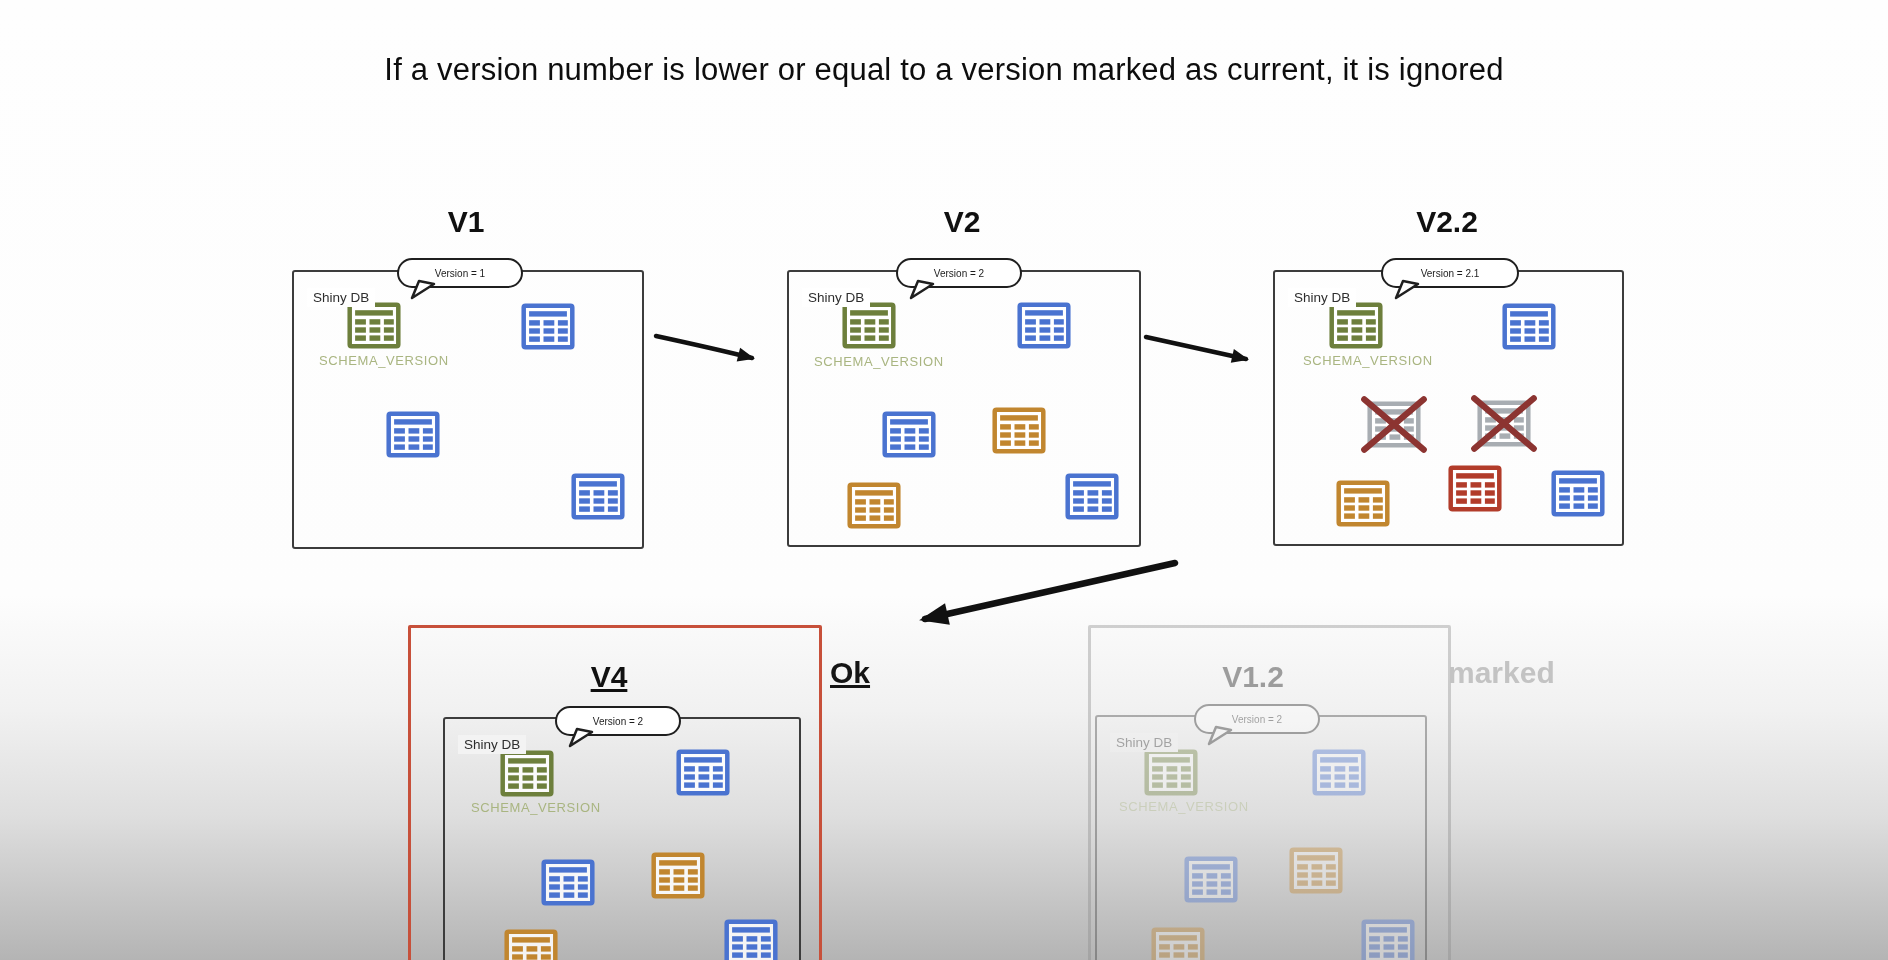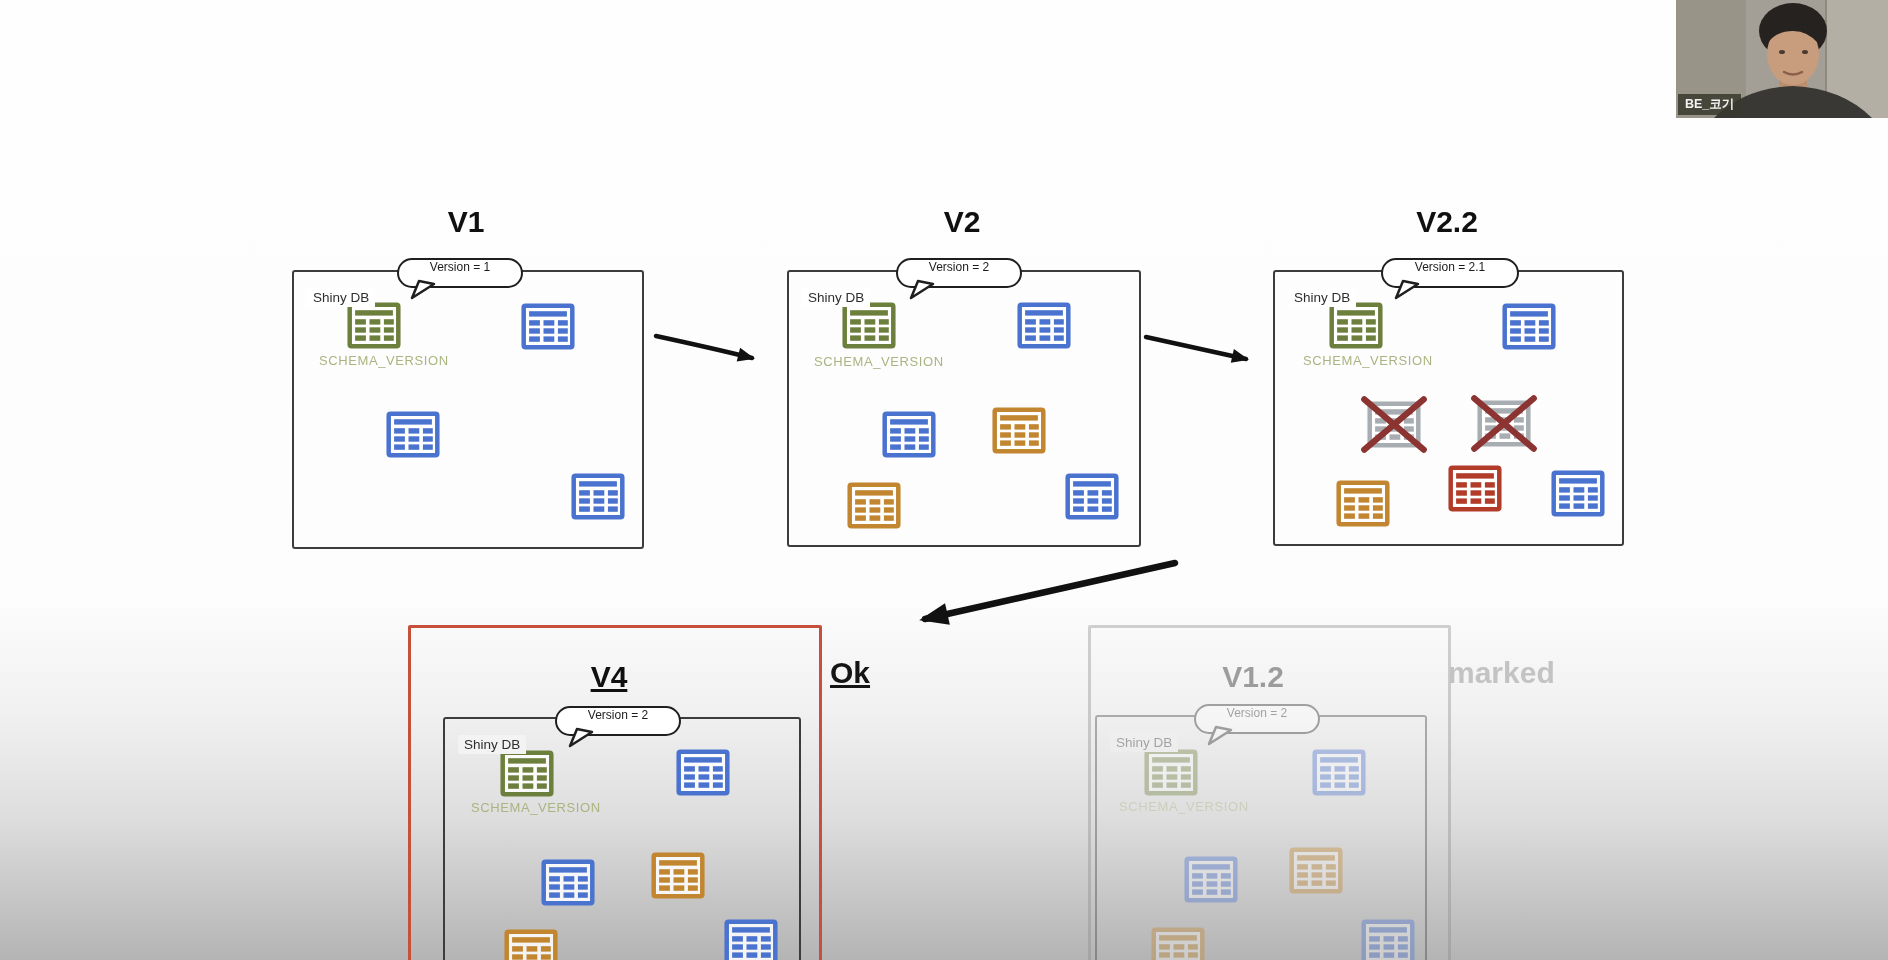--- a/index.html
+++ b/index.html
@@ -8,38 +8,39 @@
   .slide-title{position:absolute;left:0;top:52px;width:1888px;text-align:center;
     font-size:31px;color:#0d0d0d;letter-spacing:0.2px;}
   .diagram{position:absolute;left:0;top:0;width:100%;height:100%;}
   .diagram-title{position:absolute;width:180px;margin-left:-90px;text-align:center;
     font-size:30px;font-weight:bold;color:#101010;}
   .db-box{position:absolute;border:2.5px solid #3c3c3c;border-radius:3px;}
   .outer-box{position:absolute;border:3px solid #c7503a;border-radius:2px;}
   .db-label{position:absolute;font-size:13.5px;line-height:15px;color:#2e2e2e;
     padding:2px 6px;z-index:2;white-space:nowrap;margin-top:28px;}
   .bubble{position:absolute;height:26px;border:2.5px solid #1f1f1f;border-radius:15px;
-    background:#ffffff;display:flex;align-items:flex-start;justify-content:center;
-    font-size:12px;color:#1c1c1c;z-index:3;white-space:nowrap;}
+    background:#ffffff;display:flex;align-items:center;justify-content:center;
+    font-size:10px;color:#1c1c1c;z-index:3;white-space:nowrap;}
   .bubble-tail{position:absolute;left:11px;top:20px;overflow:visible;}
   .table-icon{position:absolute;overflow:visible;}
   .schema-label{position:absolute;font-size:13px;letter-spacing:0.6px;color:#a9b581;white-space:nowrap;margin-left:16px;}
   .annotation{position:absolute;font-size:30px;font-weight:bold;white-space:nowrap;}
   #ok-label{left:830px;top:656px;color:#151515;text-decoration:underline;}
   #ignored-label{left:1448px;top:656px;color:#c3c3c3;}
   #arrows-svg{position:absolute;left:0;top:0;z-index:4;pointer-events:none;}
   #webcam{position:absolute;left:1676px;top:0;width:212px;height:118px;overflow:hidden;}
   #webcam-label{position:absolute;left:2px;bottom:3px;background:rgba(56,56,46,0.85);
     color:#f3f3f3;font-size:12.5px;font-weight:bold;padding:2px 7px;z-index:2;}
 </style>
 </head>
 <body>
 
 <div id="stage">
 
+  <div class="slide-title">If a version number is lower or equal to a version marked as current, it is ignored</div>
 
   <div id="diagrams">
       <div class="diagram">
         <div class="diagram-title" style="left: 466px; top: 205px;">V1</div>
         <div class="db-box" style="left: 292px; top: 270px; width: 348px; height: 275px; border-color: rgb(60, 60, 60);"></div>
         <div class="db-label" style="left: 307px; top: 260px; background: rgb(255, 255, 255);">Shiny DB</div>
         <div class="bubble" style="left: 397px; top: 258px; width: 122px;">
           <span>Version = 1</span>
           <svg width="26" height="22" class="bubble-tail">
             <polygon points="2,18 9,1 24,4" fill="#ffffff" stroke="#1f1f1f" stroke-width="2.5" stroke-linejoin="round"></polygon>
@@ -490,31 +491,14 @@
       </marker>
       <marker id="mk-l" markerUnits="userSpaceOnUse" markerWidth="36" markerHeight="28" refX="25" refY="13" orient="auto">
         <path d="M2,2 L31,13 L2,24 Z" fill="#111111"></path>
       </marker>
     </defs>
   <path d="M 656 336 Q 716 349 752 358" fill="none" stroke="#111111" stroke-width="4.5" stroke-linecap="round" marker-end="url(#mk-s)"></path>
       <path d="M 1146 337 Q 1206 350 1246 359" fill="none" stroke="#111111" stroke-width="4.5" stroke-linecap="round" marker-end="url(#mk-s)"></path>
       <path d="M 1175 563 L 925 619" fill="none" stroke="#111111" stroke-width="6.5" stroke-linecap="round" marker-end="url(#mk-l)"></path>
     </svg>
 
-  <div id="webcam">
-    <svg viewBox="0 0 212 118" width="212" height="118">
-      <rect x="0" y="0" width="212" height="118" fill="#a39f96"></rect>
-      <rect x="0" y="0" width="70" height="118" fill="#989488"></rect>
-      <rect x="150" y="0" width="62" height="118" fill="#b3afa5"></rect>
-      <line x1="150" y1="0" x2="150" y2="118" stroke="#8e8a80" stroke-width="2"></line>
-      <ellipse cx="117" cy="31" rx="34" ry="28" fill="#262220"></ellipse>
-      <rect x="103" y="70" width="28" height="22" fill="#b98f70"></rect>
-      <ellipse cx="117" cy="54" rx="26" ry="31" fill="#c79d7e"></ellipse>
-      <path d="M 91 44 Q 94 22 117 21 Q 140 22 143 44 Q 132 31 117 31 Q 100 31 91 44 Z" fill="#262220"></path>
-      <ellipse cx="106" cy="52" rx="3" ry="2" fill="#4a3b30"></ellipse>
-      <ellipse cx="129" cy="52" rx="3" ry="2" fill="#4a3b30"></ellipse>
-      <path d="M 108 72 Q 117 77 126 72" stroke="#8a5f48" stroke-width="2.5" fill="none" stroke-linecap="round"></path>
-      <path d="M 38 118 Q 68 88 117 86 Q 166 88 196 118 Z" fill="#3a3835"></path>
-    </svg>
-    <div id="webcam-label">BE_코기</div>
-  </div>
 
 </div>
 
 </body></html>

